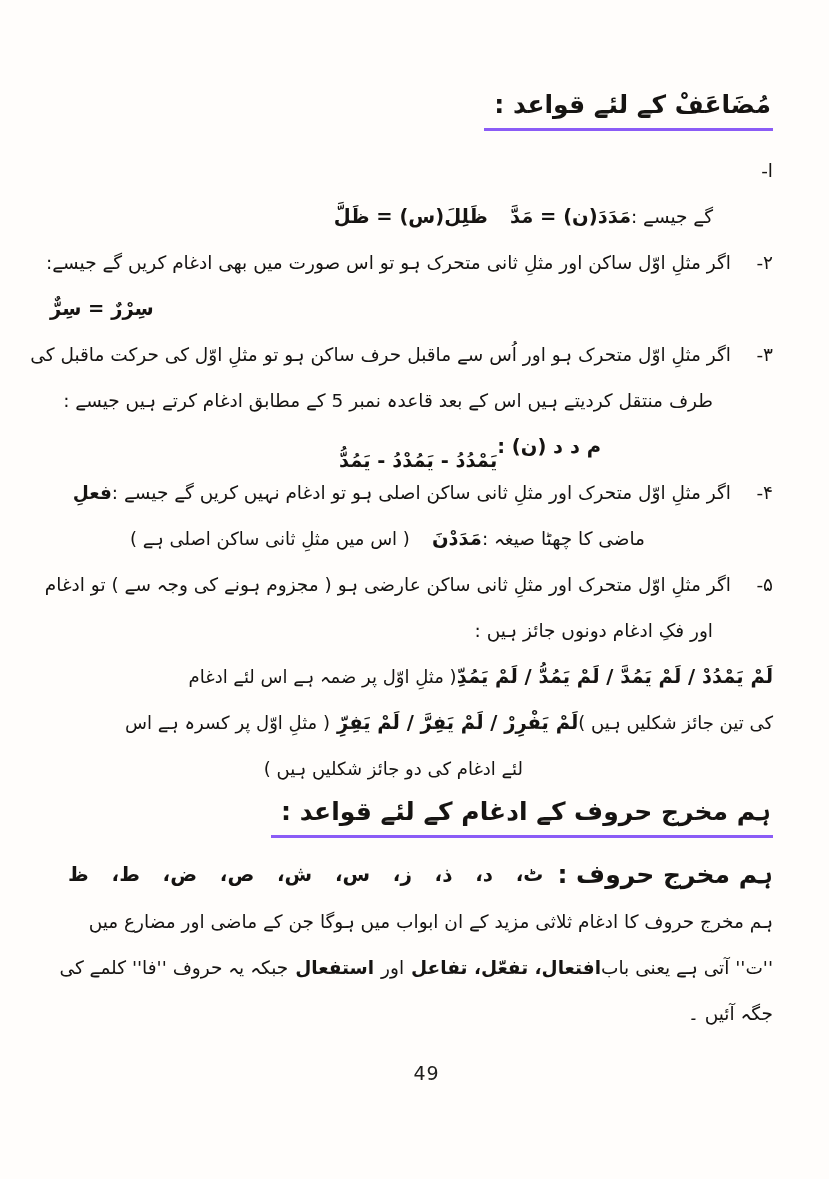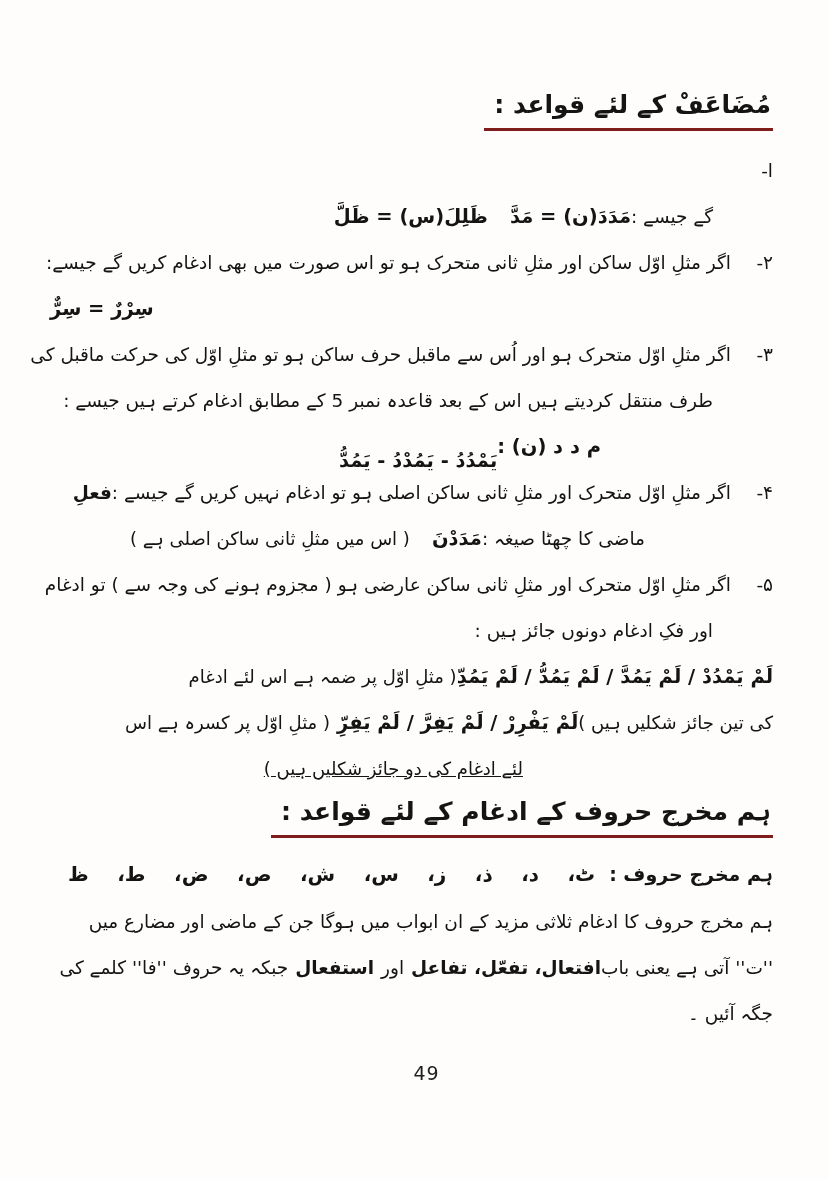--- a/index.html
+++ b/index.html
@@ -4,41 +4,41 @@
 <style>
   html,body { margin:0; padding:0; background:#ffffff; }
   .page {
     position:relative; width:829px; height:1179px; background:#fffdfb;
     font-family:"DejaVu Sans", sans-serif; color:#161412; overflow:hidden;
   }
   .content { position:absolute; top:90px; right:56px; left:50px; direction:rtl; }
   .heading-wrap { text-align:right; margin:0 0 16px 0; }
   .heading {
     display:inline-block; font-weight:bold; font-size:25px;
-    border-bottom:3px solid #7f1d1d; padding:0 2px 9px 10px;
+    border-bottom:3px solid #8b5cf6; padding:0 2px 9px 10px;
     white-space:nowrap;
   }
   .line {
     height:46px; display:flex; align-items:center;
     font-size:18.5px; white-space:nowrap; direction:rtl;
   }
   .marker { flex:none; width:42px; font-size:18.5px; }
   .indent { padding-right:60px; }
   .formula { font-weight:bold; font-size:19.5px; }
   .gap-sm { margin-left:22px; }
   .gap-lg { margin-left:64px; }
   .gap-md { margin-left:36px;margin-top:28px; }
   .center { justify-content:flex-end; }
   .r3ex { padding-right:172px; }
   .r4l2 { padding-right:128px; }
-  .r5l5 { padding-right:250px;text-decoration:underline; }
+  .r5l5 { padding-right:250px; }
   .note { font-size:18px; }
   .h2-wrap { margin-top:6px; margin-bottom:12px; }
   .letters-row { height:48px; }
-  .letters-label { flex:none; font-weight:bold; font-size:19px; }
+  .letters-label { flex:none; font-weight:bold; font-size:25px; }
   .letters-spread {
     flex:1; display:flex; justify-content:space-between; align-items:center;
     padding:0 14px 0 18px; font-weight:bold; font-size:20px;
   }
   .bold-inline { font-weight:bold; }
   .seg { margin-left:7px; }
   .seg:last-child { margin-left:0; }
   .page-number {
     position:absolute; top:1062px; left:0; right:0; text-align:center;
     font-size:19px; color:#21201e; letter-spacing:1px;padding-left:24px;

